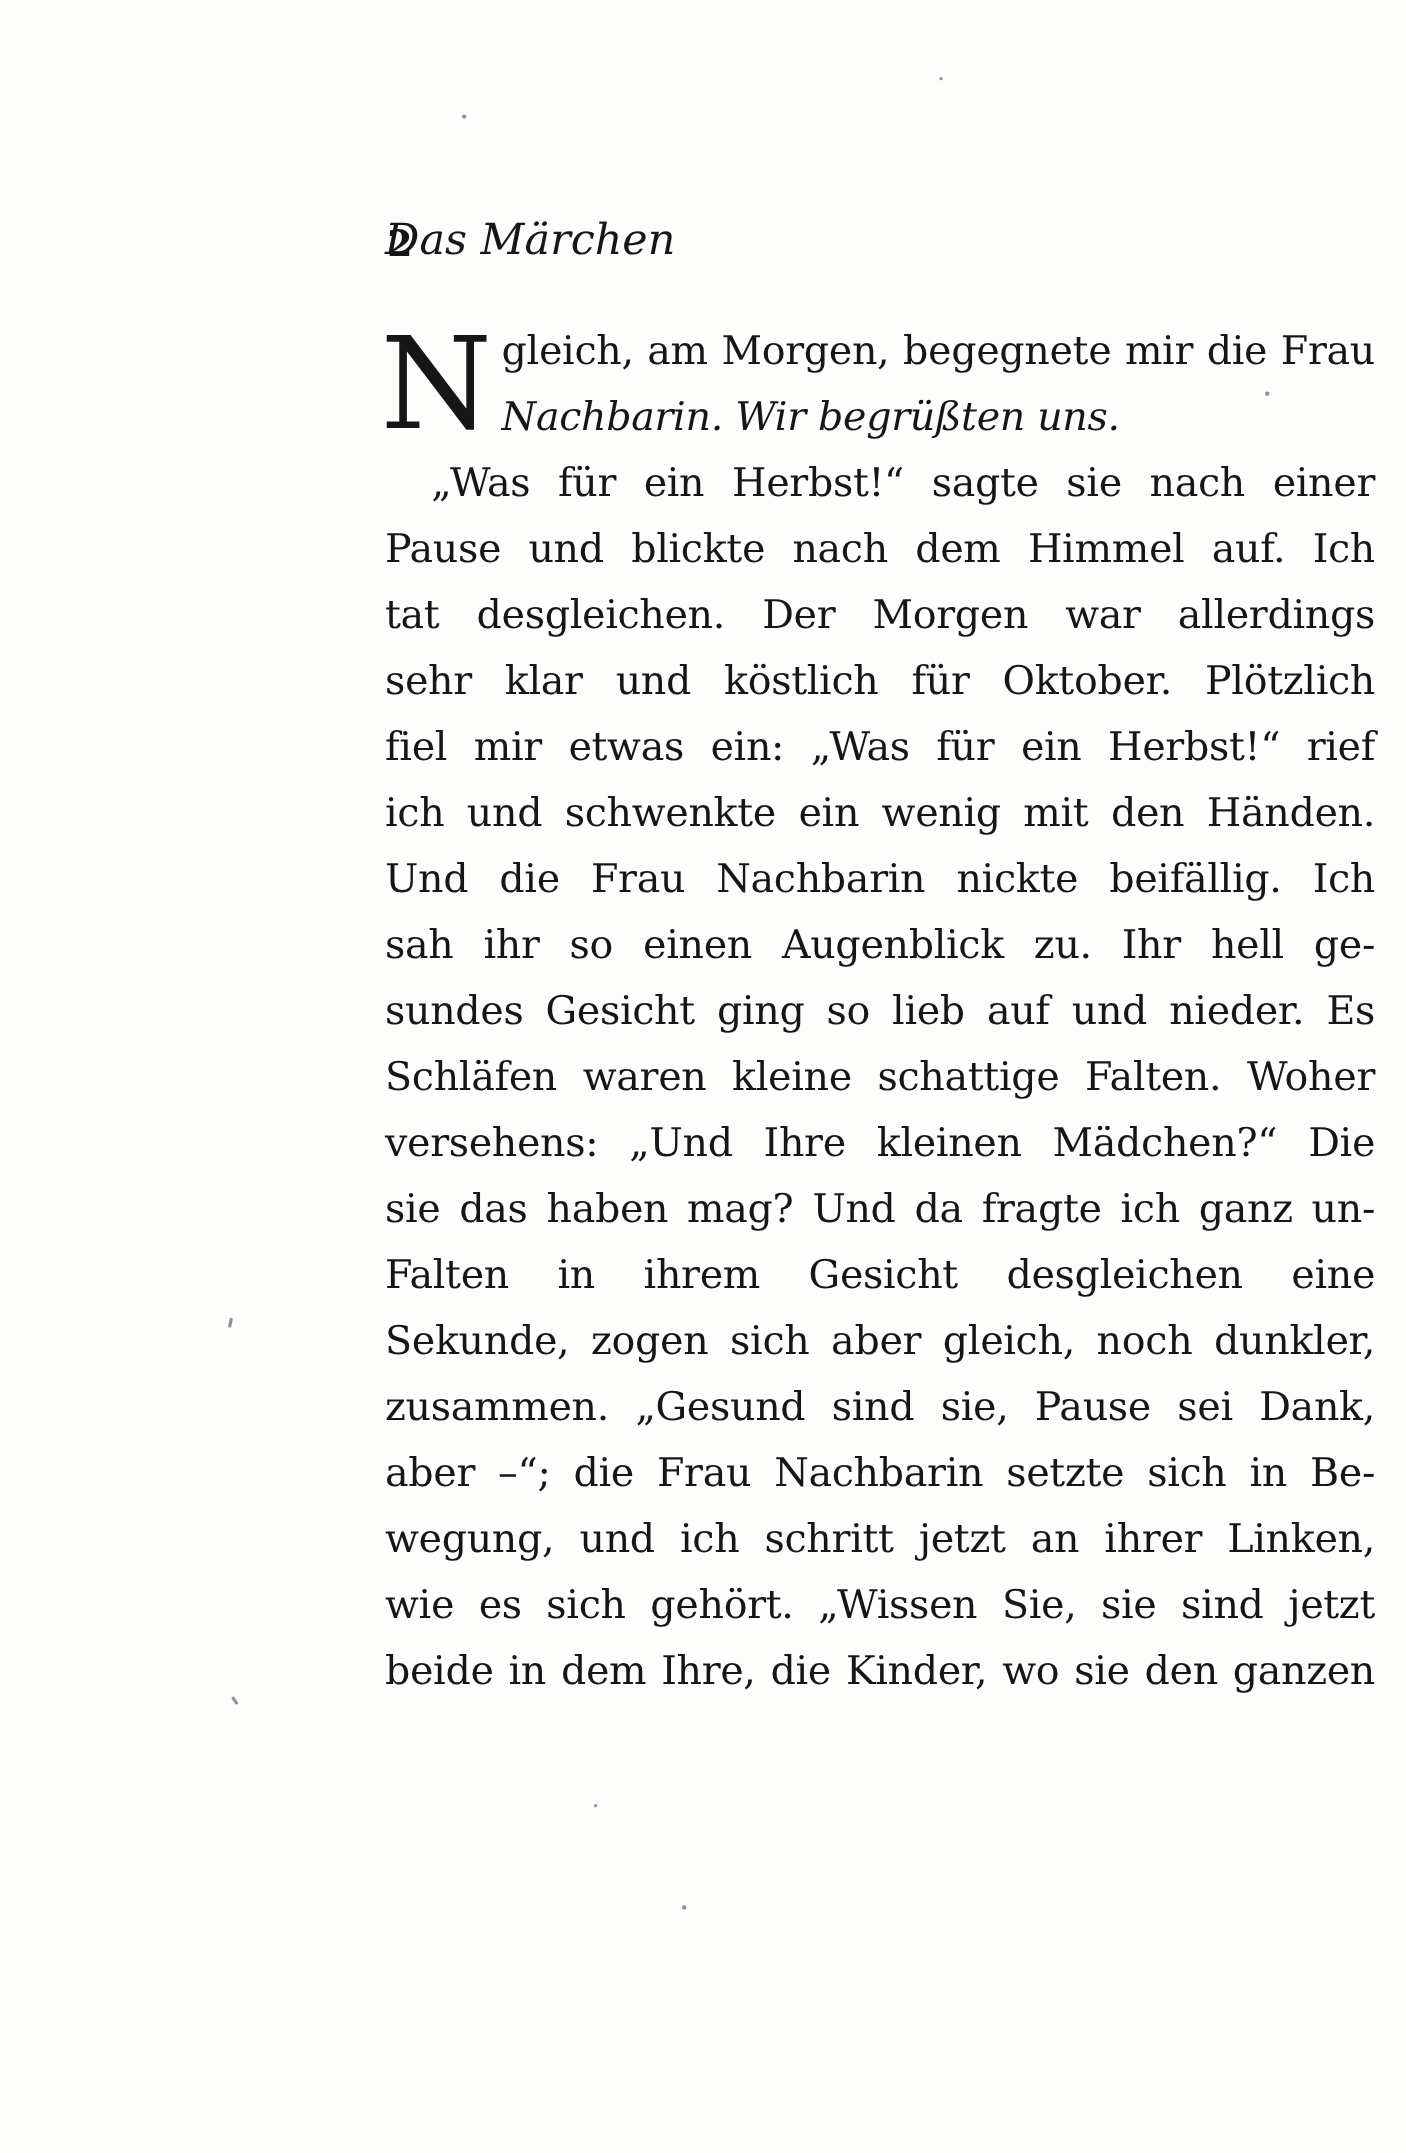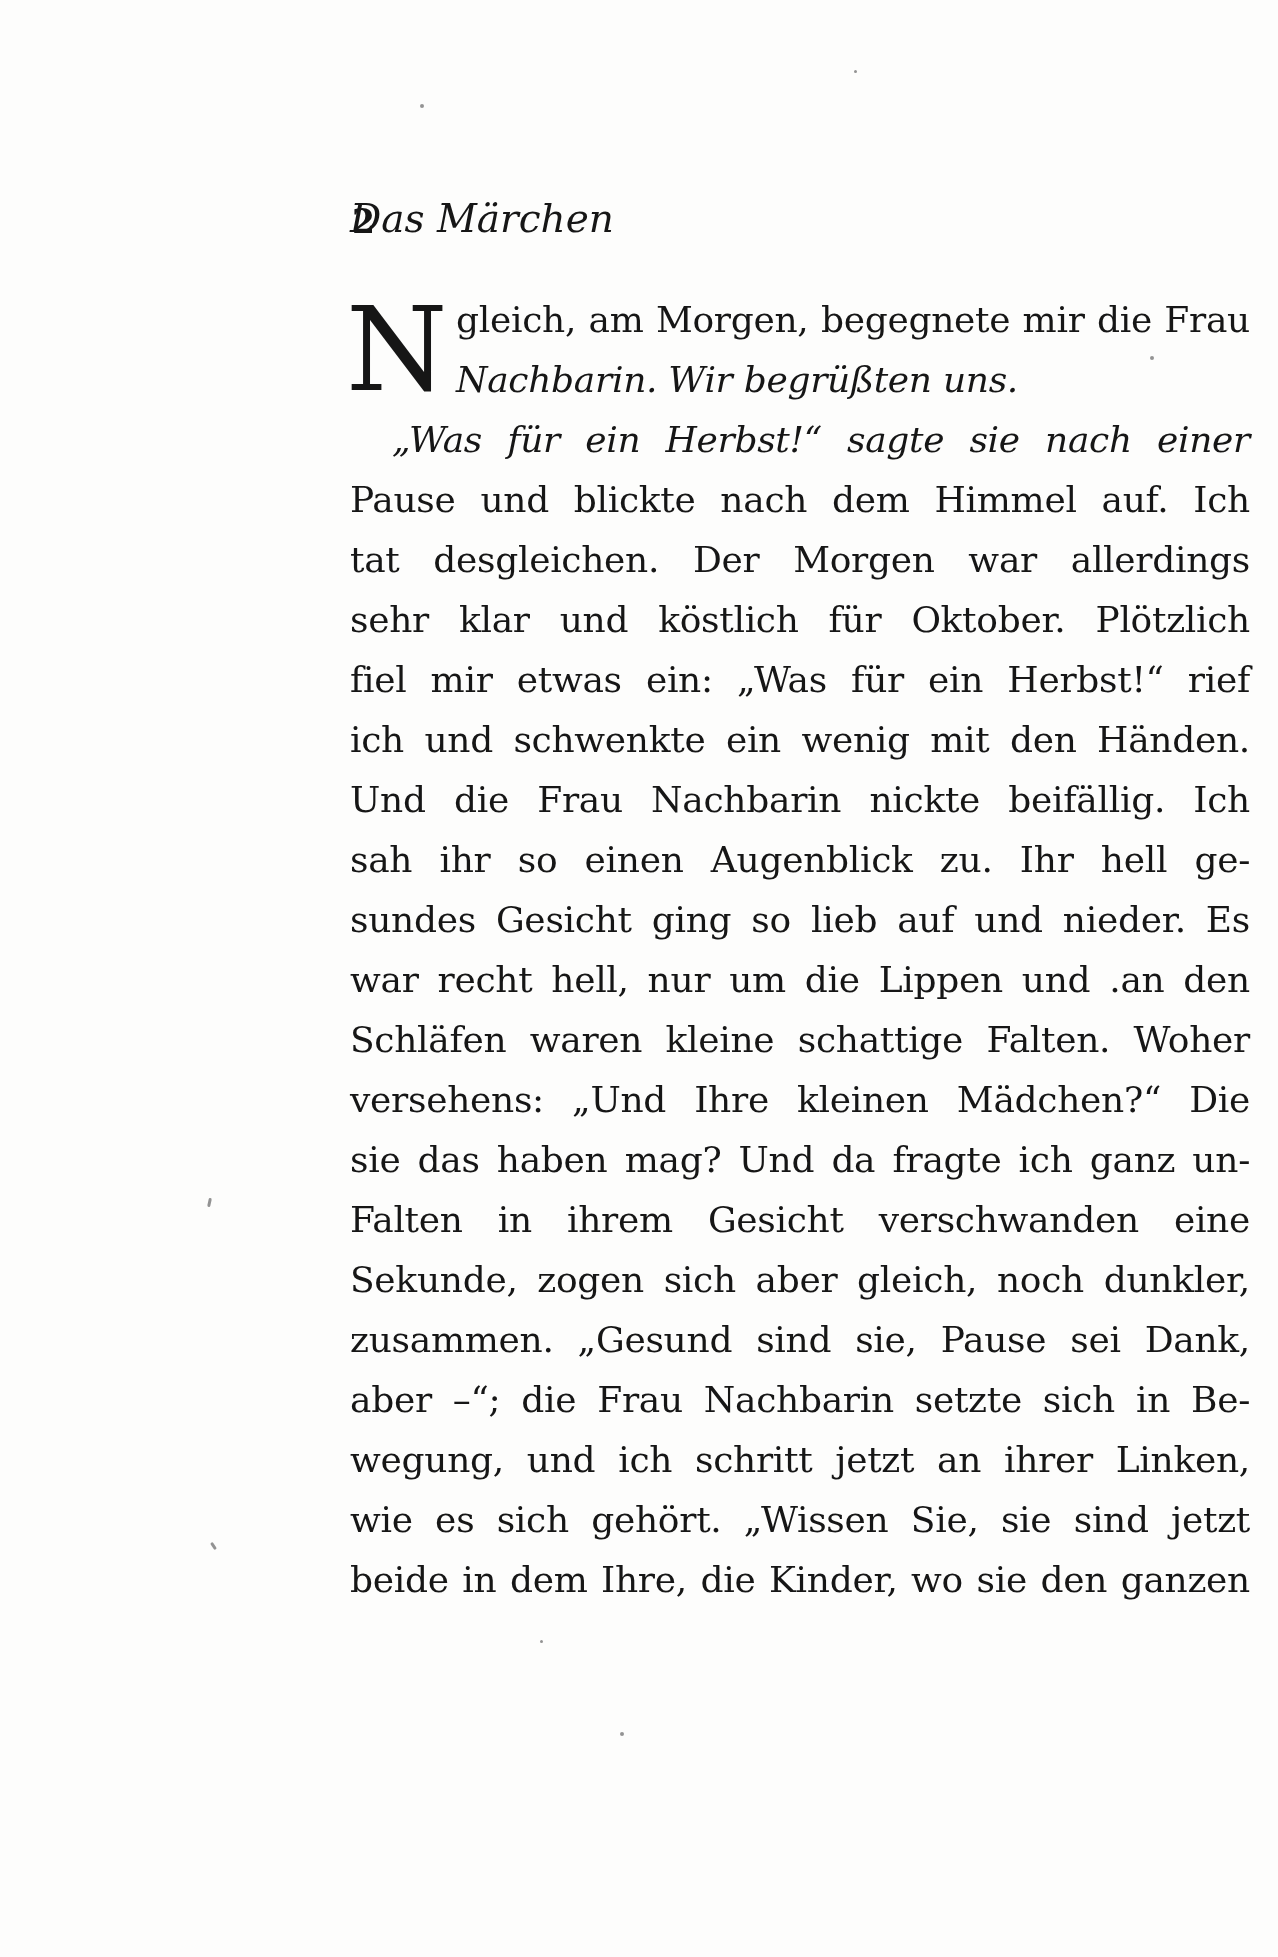--- a/index.html
+++ b/index.html
@@ -64,21 +64,20 @@
   }
   .left {
     text-align: left;
     font-style: italic;
   }
   .cap-indent {
     padding-left: 106px;
   }
   .para-indent {
     padding-left: 42px;
-    font-style: italic;
   }
   
   .speck {
     position: absolute;
     background: #5a5a5a;
     opacity: 0.65;
     border-radius: 50%;
   }
 </style>
 </head>
@@ -97,25 +96,24 @@
     <div class="line left cap-indent">Nachbarin. Wir begrüßten uns.</div>
     <div class="line just para-indent">„Was für ein Herbst!“ sagte sie nach einer</div>
     <div class="line just">Pause und blickte nach dem Himmel auf. Ich</div>
     <div class="line just">tat desgleichen.  Der Morgen war allerdings</div>
     <div class="line just">sehr klar und köstlich für Oktober. Plötzlich</div>
     <div class="line just">fiel mir etwas ein: „Was für ein Herbst!“ rief</div>
     <div class="line just">ich und schwenkte ein wenig mit den Händen.</div>
     <div class="line just">Und die Frau Nachbarin nickte beifällig. Ich</div>
     <div class="line just">sah ihr so einen Augenblick zu. Ihr hell ge-</div>
     <div class="line just">sundes Gesicht ging so lieb auf und nieder. Es</div>
-    <div class="line just">war recht hell, nur um die Lippen und .an den</div>
     <div class="line just">Schläfen waren kleine schattige Falten. Woher</div>
     <div class="line just">versehens: „Und Ihre kleinen Mädchen?“ Die</div>
     <div class="line just">sie das haben mag? Und da fragte ich ganz un-</div>
-    <div class="line just">Falten in ihrem Gesicht verschwanden eine</div>
+    <div class="line just">Falten in ihrem Gesicht desgleichen eine</div>
     <div class="line just">Sekunde, zogen sich aber gleich, noch dunkler,</div>
     <div class="line just">zusammen. „Gesund sind sie, Pause sei Dank,</div>
     <div class="line just">aber –“; die Frau Nachbarin setzte sich in Be-</div>
     <div class="line just">wegung, und ich schritt jetzt an ihrer Linken,</div>
     <div class="line just">wie es sich gehört. „Wissen Sie, sie sind jetzt</div>
     <div class="line just">beide in dem Ihre, die Kinder, wo sie den ganzen</div>
   </div>
 
   <div class="speck" style="left:420px; top:104px; width:4px; height:4px;"></div>
   <div class="speck" style="left:854px; top:70px;  width:3px; height:3px;"></div>

